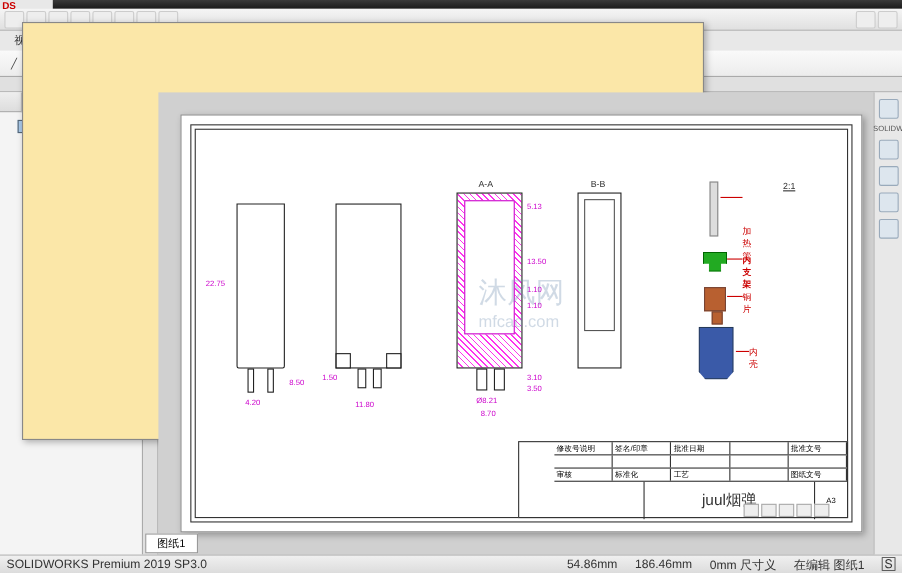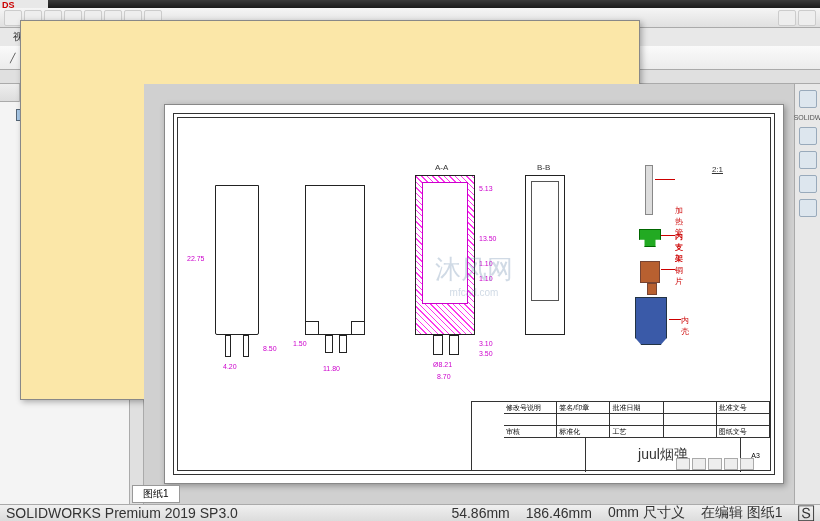--- a/index.html
+++ b/index.html
@@ -53,21 +53,21 @@
 .view { position: absolute; }
 .part-outline { border: 1.2px solid #222; background: #fff; }
 .dim { position: absolute; font-size: 7px; color: #c0c; }
 
 .exploded-label { position: absolute; font-size: 8px; color: #c00; }
 .leader { position: absolute; height: 1px; background: #c00; }
 
 .sidebar-right { width: 26px; background: #e8e8e8; border-left: 1px solid #aaa; display: flex; flex-direction: column; align-items: center; padding-top: 6px; gap: 6px; }
 .sidebar-right .ricon { width: 18px; height: 18px; background: #dde6ee; border: 1px solid #9ab; border-radius: 2px; }
 
-.statusbar { height: 17px; background: linear-gradient(#f0f0f0,#dcdcdc); border-top: 1px solid #aaa; display: flex; align-items: center; font-size: 14px; color: #333; padding: 0 6px; gap: 16px; }
+.statusbar { height: 17px; background: linear-gradient(#f0f0f0,#dcdcdc); border-top: 1px solid #aaa; display: flex; align-items: center; font-size: 11px; color: #333; padding: 0 6px; gap: 16px; }
 .statusbar .spacer { flex: 1; }
 
 .float-toolbar { position: absolute; left: 420px; top: 44px; height: 16px; display: flex; gap: 2px; }
 .float-toolbar .fb { width: 14px; height: 14px; background: #eee; border: 1px solid #bbb; }
 
 .zoom-bar { position: absolute; right: 40px; bottom: 32px; height: 14px; display: flex; gap: 2px; }
 .zoom-bar .zb { width: 14px; height: 12px; background: #eee; border: 1px solid #aaa; }
 
 .scale-text { position: absolute; right: 60px; top: 60px; font-size: 8px; color: #333; text-decoration: underline; }
 
@@ -226,21 +226,21 @@
         <div style="width:20px; height:22px; background:#b86030; border:1px solid #743; margin:14px 0 0 15px;"></div>
         <div class="exploded-label" style="left:50px; top:100px;">铜片</div>
         <div class="leader" style="left:36px; top:104px; width:14px;"></div>
 
         <div style="width:32px; height:48px; background:#3a5aa8; border:1px solid #234; margin:14px 0 0 10px; clip-path: polygon(0 0,100% 0,100% 85%,80% 100%,20% 100%,0 85%);"></div>
         <div style="width:10px; height:12px; background:#b86030; border:1px solid #743; position:relative; top:-62px; left:22px;"></div>
         <div class="exploded-label" style="left:56px; top:150px;">内壳</div>
         <div class="leader" style="left:44px; top:154px; width:12px;"></div>
       </div>
 
-      <div class="watermark">沐风网<div style="font-size:10px;text-align:center;">mfcad.com</div></div>
+      <div class="watermark">沐风网<div style="font-size:15px;">mfcad.com</div></div>
 
       <div class="title-block">
         <div class="row">
             <div class="cell">修改号说明</div>
             <div class="cell">签名/印章</div>
             <div class="cell">批准日期</div>
             <div class="cell"></div>
             <div class="cell">批准文号</div>
           </div>
         <div class="row">

